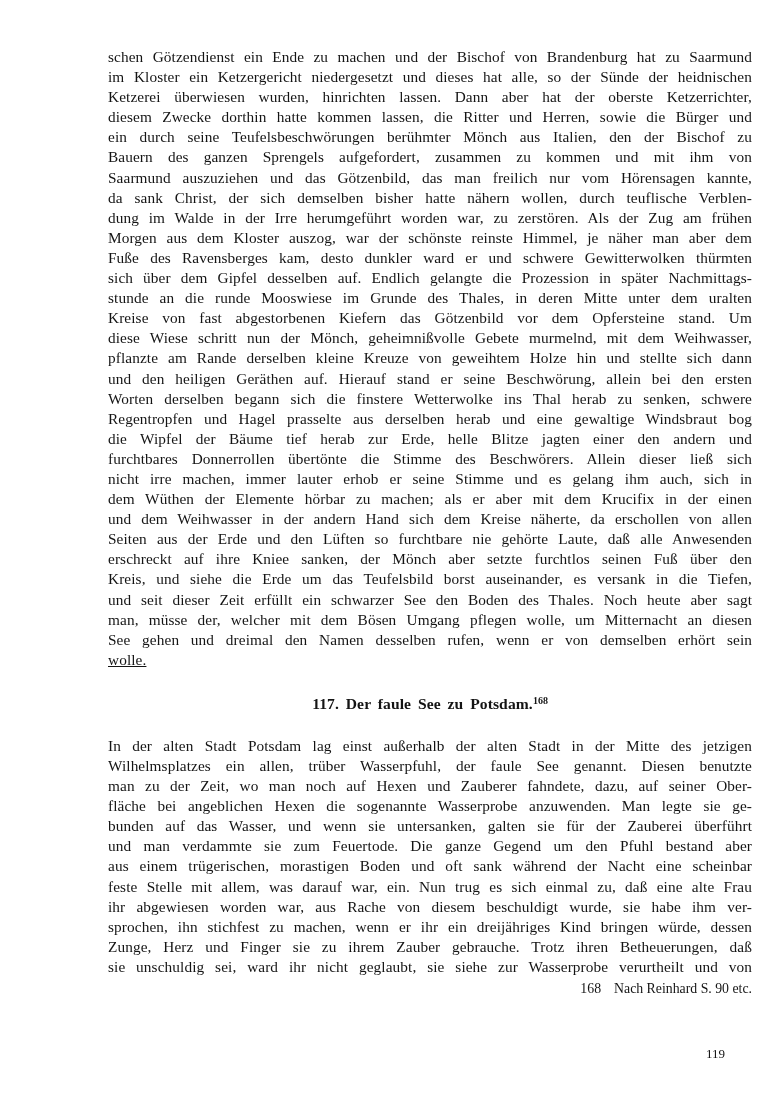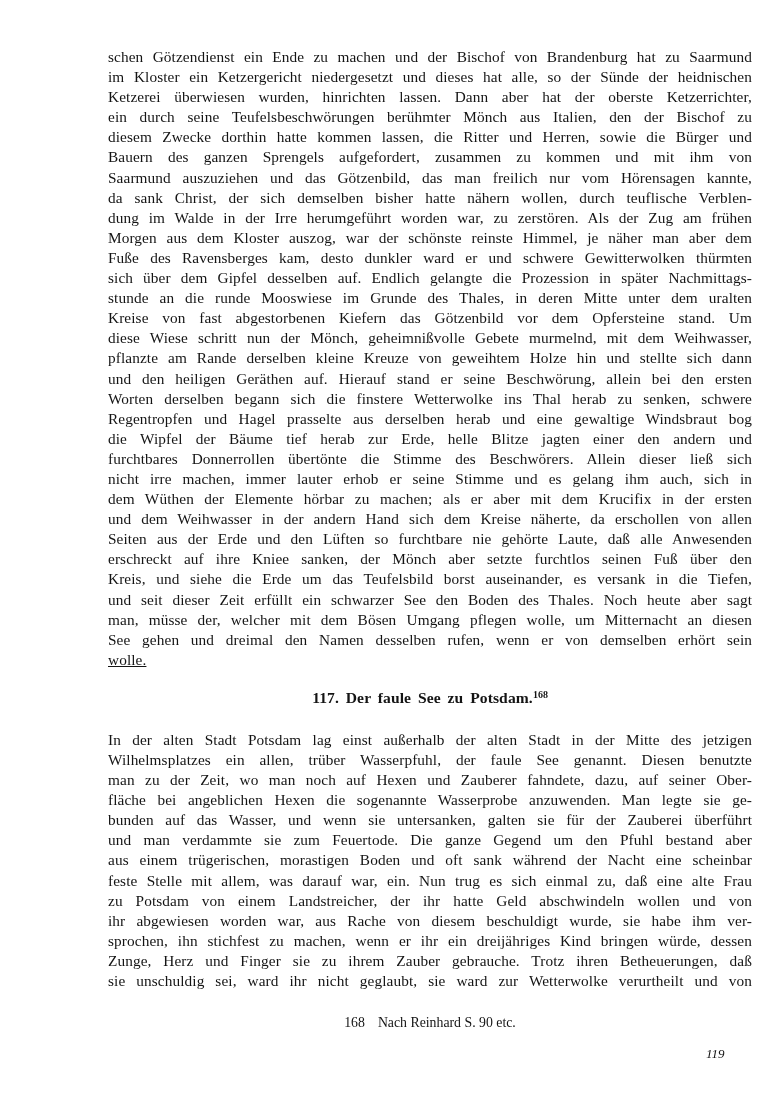--- a/index.html
+++ b/index.html
@@ -24,83 +24,82 @@
     text-align: justify;
     text-align-last: justify;
     white-space: normal;
     letter-spacing: 0.1px;
   }
   .para[data-last-align="left"] .ln:last-child {
     text-align-last: left;
     text-decoration: underline;
   }
   .heading {
-    margin: 18px 0 20px 0;
+    margin: 24px 0 20px 0;
     font-size: 15.6px;
     line-height: 20px;
     font-weight: bold;
     text-align: center;
     word-spacing: 0.18em;
     letter-spacing: 0.1px;
   }
   .heading sup {
     font-size: 10px;
     font-weight: bold;
     vertical-align: baseline;
     position: relative;
     top: -5px;
     letter-spacing: 0;
   }
   .footnote {
-    margin-top: 22px;
+    margin-top: 2px;
     font-size: 13.8px;
     line-height: 19px;
-    text-align: center;
+    text-align: right;
   }
   .fn-marker { margin-right: 13px; }
   .pagenum {
     position: absolute;
     left: 706px;
     top: 1046px;
     font-size: 13px;
     line-height: 16px;
     color: #141414;
-    font-style: italic;
   }
 </style>
 </head>
 <body>
 
 <div class="page">
   <div class="textblock">
 
     <div class="para" data-last-align="left">
         <div class="ln">schen Götzendienst ein Ende zu machen und der Bischof von Brandenburg hat zu Saarmund</div>
         <div class="ln">im Kloster ein Ketzergericht niedergesetzt und dieses hat alle, so der Sünde der heidnischen</div>
         <div class="ln">Ketzerei überwiesen wurden, hinrichten lassen. Dann aber hat der oberste Ketzerrichter,</div>
+        <div class="ln">diesem Zwecke dorthin hatte kommen lassen, die Ritter und Herren, sowie die Bürger und</div>
         <div class="ln">ein durch seine Teufelsbeschwörungen berühmter Mönch aus Italien, den der Bischof zu</div>
-        <div class="ln">diesem Zwecke dorthin hatte kommen lassen, die Ritter und Herren, sowie die Bürger und</div>
         <div class="ln">Bauern des ganzen Sprengels aufgefordert, zusammen zu kommen und mit ihm von</div>
         <div class="ln">Saarmund auszuziehen und das Götzenbild, das man freilich nur vom Hörensagen kannte,</div>
         <div class="ln">da sank Christ, der sich demselben bisher hatte nähern wollen, durch teuflische Verblen-</div>
         <div class="ln">dung im Walde in der Irre herumgeführt worden war, zu zerstören. Als der Zug am frühen</div>
         <div class="ln">Morgen aus dem Kloster auszog, war der schönste reinste Himmel, je näher man aber dem</div>
         <div class="ln">Fuße des Ravensberges kam, desto dunkler ward er und schwere Gewitterwolken thürmten</div>
         <div class="ln">sich über dem Gipfel desselben auf. Endlich gelangte die Prozession in später Nachmittags-</div>
         <div class="ln">stunde an die runde Mooswiese im Grunde des Thales, in deren Mitte unter dem uralten</div>
         <div class="ln">Kreise von fast abgestorbenen Kiefern das Götzenbild vor dem Opfersteine stand. Um</div>
         <div class="ln">diese Wiese schritt nun der Mönch, geheimnißvolle Gebete murmelnd, mit dem Weihwasser,</div>
         <div class="ln">pflanzte am Rande derselben kleine Kreuze von geweihtem Holze hin und stellte sich dann</div>
         <div class="ln">und den heiligen Geräthen auf. Hierauf stand er seine Beschwörung, allein bei den ersten</div>
         <div class="ln">Worten derselben begann sich die finstere Wetterwolke ins Thal herab zu senken, schwere</div>
         <div class="ln">Regentropfen und Hagel prasselte aus derselben herab und eine gewaltige Windsbraut bog</div>
         <div class="ln">die Wipfel der Bäume tief herab zur Erde, helle Blitze jagten einer den andern und</div>
         <div class="ln">furchtbares Donnerrollen übertönte die Stimme des Beschwörers. Allein dieser ließ sich</div>
         <div class="ln">nicht irre machen, immer lauter erhob er seine Stimme und es gelang ihm auch, sich in</div>
-        <div class="ln">dem Wüthen der Elemente hörbar zu machen; als er aber mit dem Krucifix in der ersten</div>
+        <div class="ln">dem Wüthen der Elemente hörbar zu machen; als er aber mit dem Krucifix in der einen</div>
         <div class="ln">und dem Weihwasser in der andern Hand sich dem Kreise näherte, da erschollen von allen</div>
         <div class="ln">Seiten aus der Erde und den Lüften so furchtbare nie gehörte Laute, daß alle Anwesenden</div>
         <div class="ln">erschreckt auf ihre Kniee sanken, der Mönch aber setzte furchtlos seinen Fuß über den</div>
         <div class="ln">Kreis, und siehe die Erde um das Teufelsbild borst auseinander, es versank in die Tiefen,</div>
         <div class="ln">und seit dieser Zeit erfüllt ein schwarzer See den Boden des Thales. Noch heute aber sagt</div>
         <div class="ln">man, müsse der, welcher mit dem Bösen Umgang pflegen wolle, um Mitternacht an diesen</div>
         <div class="ln">See gehen und dreimal den Namen desselben rufen, wenn er von demselben erhört sein</div>
         <div class="ln">wolle.</div>
       </div>
 
@@ -110,25 +109,24 @@
 
     <div class="para" data-last-align="justify">
         <div class="ln">In der alten Stadt Potsdam lag einst außerhalb der alten Stadt in der Mitte des jetzigen</div>
         <div class="ln">Wilhelmsplatzes ein allen, trüber Wasserpfuhl, der faule See genannt. Diesen benutzte</div>
         <div class="ln">man zu der Zeit, wo man noch auf Hexen und Zauberer fahndete, dazu, auf seiner Ober-</div>
         <div class="ln">fläche bei angeblichen Hexen die sogenannte Wasserprobe anzuwenden. Man legte sie ge-</div>
         <div class="ln">bunden auf das Wasser, und wenn sie untersanken, galten sie für der Zauberei überführt</div>
         <div class="ln">und man verdammte sie zum Feuertode. Die ganze Gegend um den Pfuhl bestand aber</div>
         <div class="ln">aus einem trügerischen, morastigen Boden und oft sank während der Nacht eine scheinbar</div>
         <div class="ln">feste Stelle mit allem, was darauf war, ein. Nun trug es sich einmal zu, daß eine alte Frau</div>
-        <div class="ln">zu Potsdam von einem Landstreicher, der ihr hatte Geld abschwindeln wollen und von</div>
         <div class="ln">ihr abgewiesen worden war, aus Rache von diesem beschuldigt wurde, sie habe ihm ver-</div>
         <div class="ln">sprochen, ihn stichfest zu machen, wenn er ihr ein dreijähriges Kind bringen würde, dessen</div>
         <div class="ln">Zunge, Herz und Finger sie zu ihrem Zauber gebrauche. Trotz ihren Betheuerungen, daß</div>
-        <div class="ln">sie unschuldig sei, ward ihr nicht geglaubt, sie ward zur Wetterwolke verurtheilt und von</div>
+        <div class="ln">sie unschuldig sei, ward ihr nicht geglaubt, sie siehe zur Wasserprobe verurtheilt und von</div>
       </div>
 
     <div class="footnote">
       <span class="fn-marker">168</span><span class="fn-text">Nach Reinhard S. 90 etc.</span>
     </div>
 
   </div>
 
   <div class="pagenum">119</div>
 </div>

